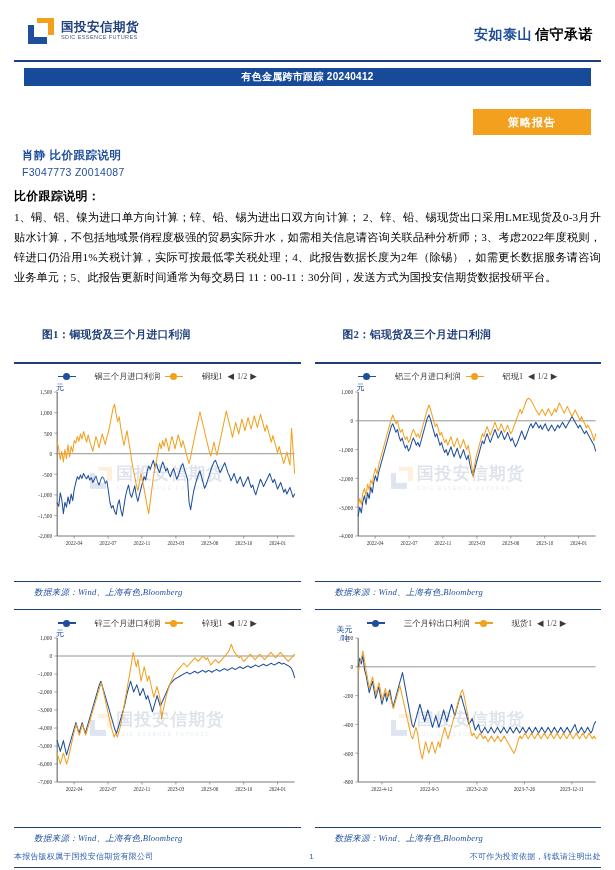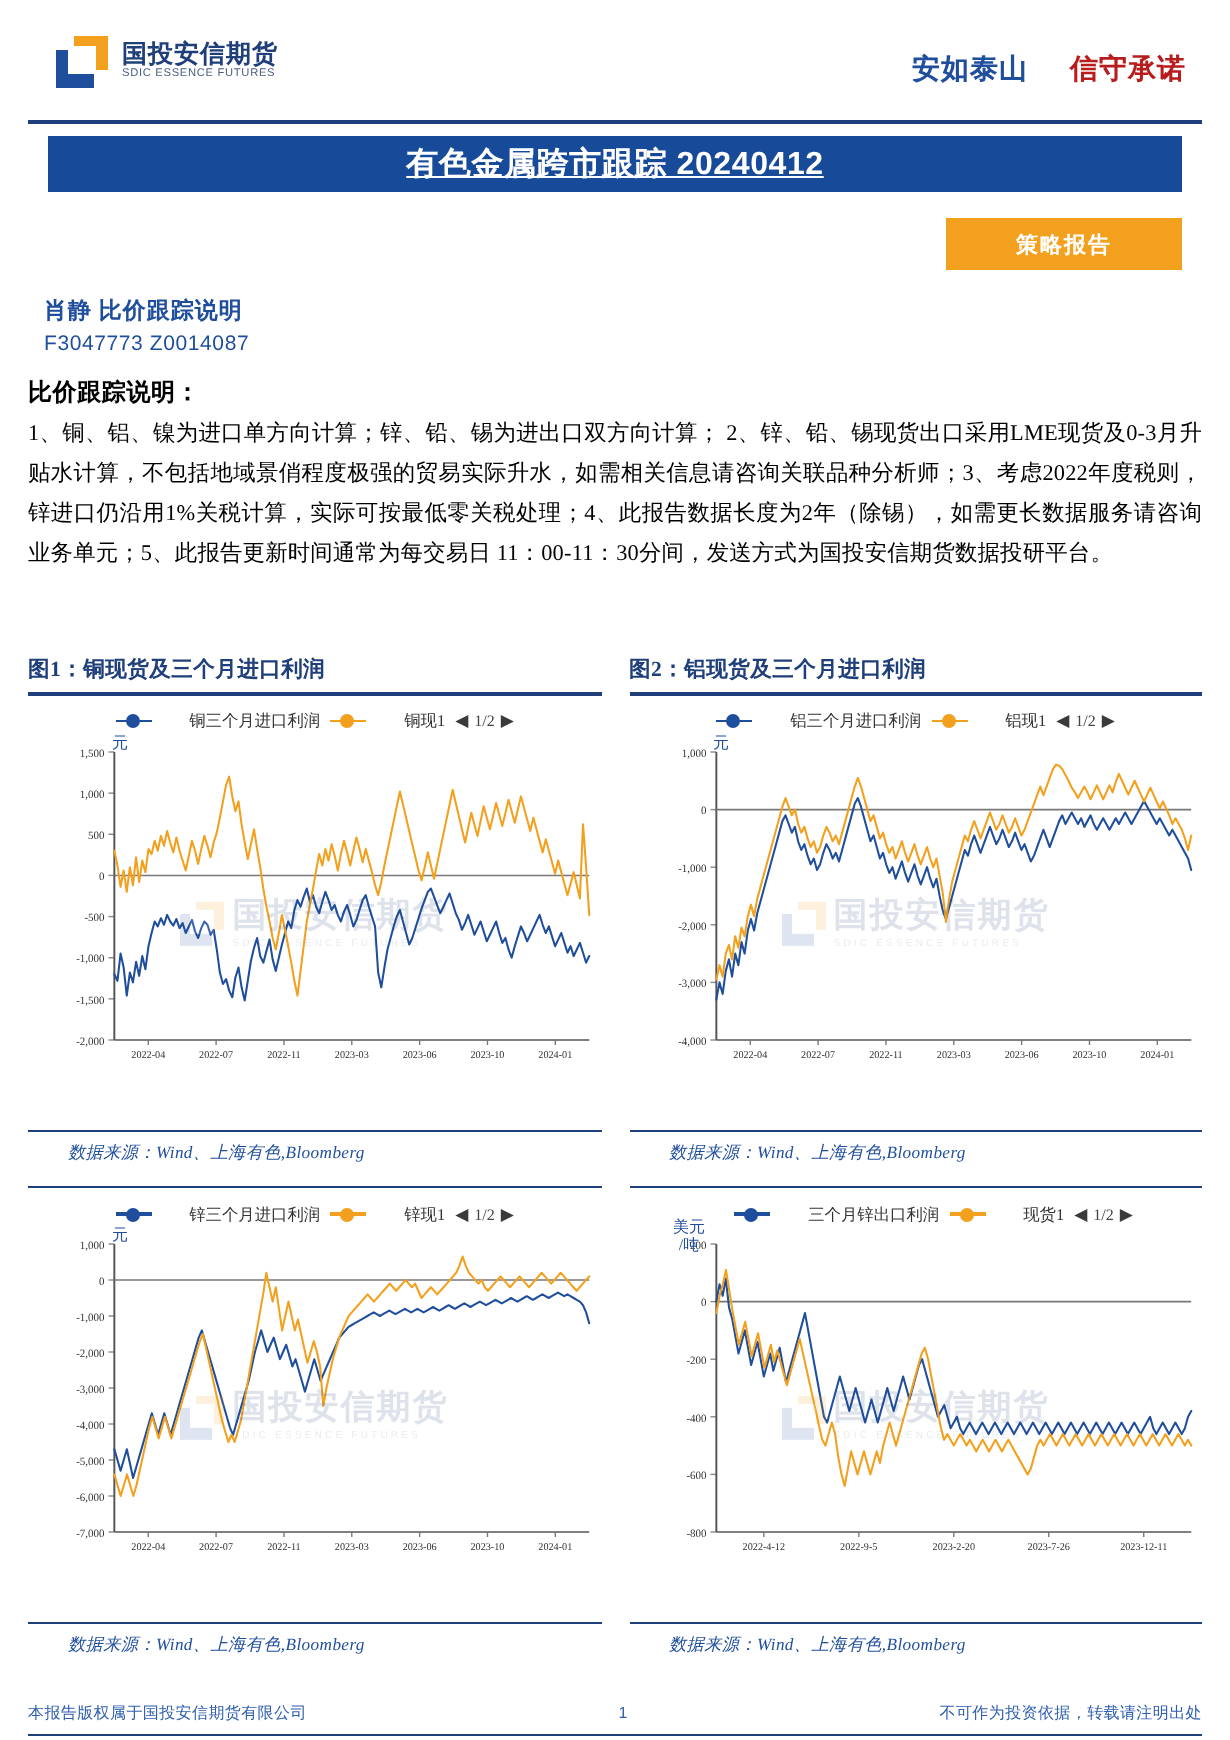--- a/index.html
+++ b/index.html
@@ -35,33 +35,33 @@
   .logo-en {
     font-family: "Liberation Sans", sans-serif;
     font-size: 5.6px; color: #4a5d80; letter-spacing: 0.35px; margin-top: 2px;
   }
   .slogan {
     position: absolute; right: 22px; top: 26px;
     font-family: "Liberation Sans", sans-serif;
     font-size: 14px; font-weight: bold; letter-spacing: 0.5px; white-space: nowrap;
   }
   .slogan .b { color: #1F4E9C; }
-  .slogan .o { color: #b91c1c; margin-left: 21px; }
+  .slogan .o { color: #000000; margin-left: 3px; }
   .header-rule {
     position: absolute; left: 14px; right: 14px; top: 60px;
     height: 2px; background: #1F3F7A;
   }
 
   
   .title-bar {
-    position: absolute; left: 24px; right: 24px; top: 68px; height: 28px;
+    position: absolute; left: 24px; right: 24px; top: 68px; height: 18px;
     background: #174A99; color: #fff;
     display: flex; align-items: center; justify-content: center;
     font-family: "Liberation Sans", sans-serif;
-    font-size: 16px; font-weight: bold; letter-spacing: 0.3px; text-decoration: underline;
+    font-size: 10px; font-weight: bold; letter-spacing: 0.3px;
   }
   .badge {
     position: absolute; right: 24px; top: 98px; width: 118px; height: 26px;
     background: #F2A01E; color: #fff;
     display: flex; align-items: center; justify-content: center;
     font-family: "Liberation Sans", sans-serif;
     font-size: 11px; font-weight: bold; letter-spacing: 1px; margin-top: 11px;
   }
 
   
@@ -87,21 +87,21 @@
   }
 
   
   .charts {
     position: absolute; left: 14px; right: 14px; top: 328px;
     display: grid; grid-template-columns: 1fr 1fr; column-gap: 14px; row-gap: 0px;
   }
   .chart-cell { width: 100%; }
   .chart-title {
     font-size: 10.8px; font-weight: bold; color: #1F3F7A;
-    letter-spacing: 0.2px; padding-bottom: 4px;
+    letter-spacing: 0.2px; padding-bottom: 20px; margin-left: 28px;
   }
   .chart-title-rule { height: 1.6px; background: #1F3F7A; margin-bottom: 4px; }
   .chart-box { position: relative; width: 100%; height: 212px; }
   .legend {
     display: flex; align-items: center; justify-content: center;
     gap: 5px; height: 18px; font-size: 8.2px; color: #333;
     font-family: "Liberation Serif", serif;
   }
   .legend .item { display: flex; align-items: center; gap: 19px; white-space: nowrap; }
   .legend .swatch { position: relative; width: 18px; height: 8px; }

